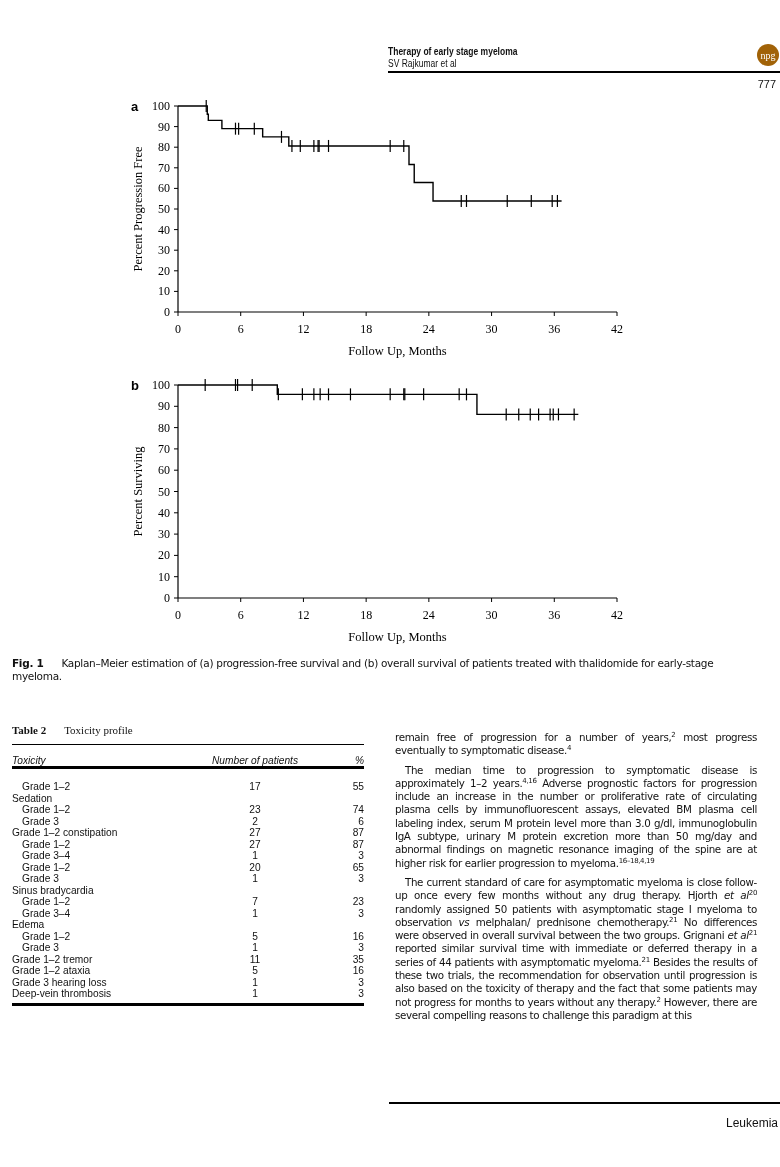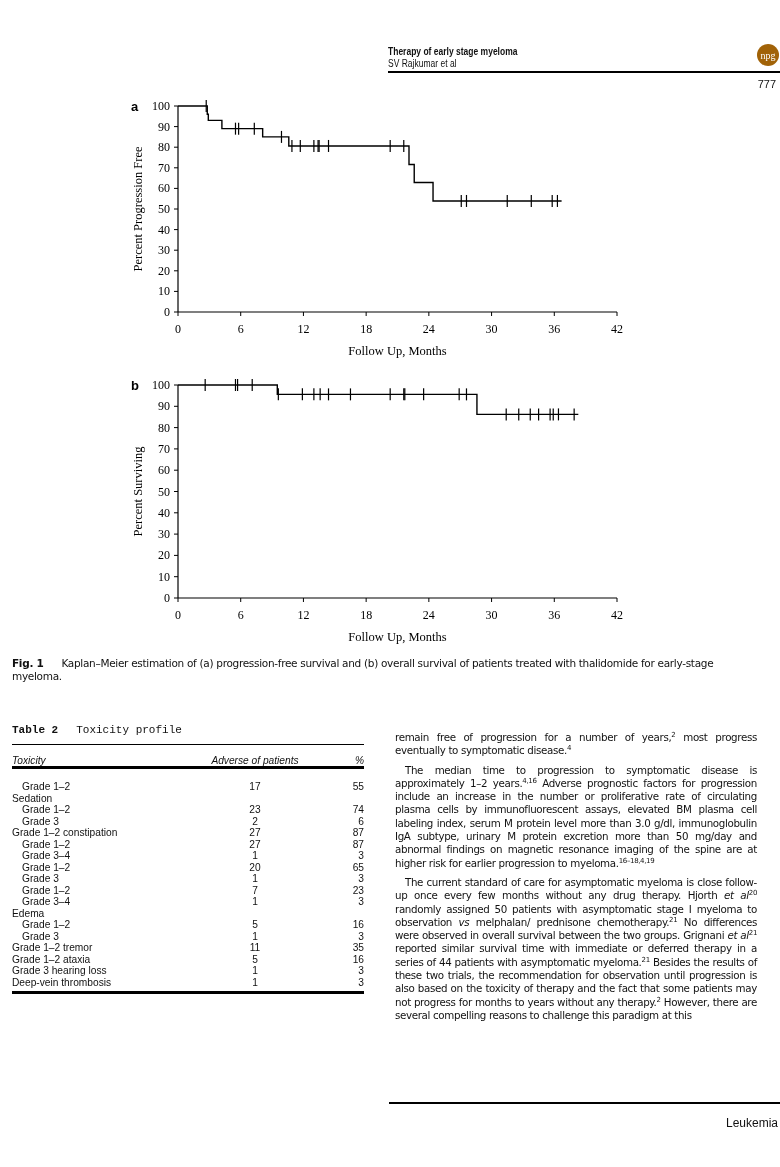--- a/index.html
+++ b/index.html
@@ -7,21 +7,21 @@
   .abs { position:absolute; }
   .hdr-title { left:388px; top:46px; font-size:10px; font-weight:bold; font-family:"Liberation Sans Narrow","Liberation Sans", sans-serif; transform:scaleX(0.85); transform-origin:left; }
   .hdr-author { left:388px; top:58px; font-size:10px; transform:scaleX(0.85); transform-origin:left; }
   .hdr-rule { left:388px; top:71px; width:392px; height:2px; background:#000; }
   .page-num { right:4px; top:78px; font-size:11px; }
   .logo { left:757px; top:44px; width:22px; height:22px; border-radius:50%; background:#a16207; color:#fff; font-size:10px; font-family:"Liberation Serif", serif; display:flex; align-items:center; justify-content:center; }
   svg text { font-family:"Liberation Serif", serif; }
   .caption { left:12px; top:657px; width:752px; font-size:10.5px; line-height:13px; font-family:"DejaVu Sans", sans-serif; letter-spacing:-0.3px; }
   .caption b { font-weight:bold; margin-right:18px; }
   .table-wrap { left:12px; top:724px; width:352px; font-size:10.2px; }
-  .tbl-title { font-size:11px; font-family:Liberation Mono, monospace; margin-bottom:6px; height:14px; }
+  .tbl-title { font-size:11px; font-family:Liberation Serif, serif; margin-bottom:6px; height:14px; }
   .tbl-title b { margin-right:18px; }
   .rule-thin { height:1px; background:#000; }
   .rule-thick { height:3px; background:#000; }
   .th { display:flex; font-style:italic; height:17px; align-items:flex-end; margin-top:4px; }
   .row { display:flex; height:11.5px; line-height:11.5px; }
   .c1 { width:178px; }
   .c2 { width:130px; text-align:center; }
   .c3 { flex:1; text-align:right; }
   .indent { padding-left:10px; box-sizing:border-box; }
   .body-text { left:389px; top:725px; width:374px; font-family:"DejaVu Sans", sans-serif; font-size:10.3px; line-height:13.3px; text-align:justify; letter-spacing:-0.35px; }
@@ -182,21 +182,21 @@
   <b>Fig. 1</b><span>Kaplan–Meier estimation of (a) progression-free survival and (b) overall survival of patients treated with thalidomide for early-stage myeloma.</span>
 </div>
 
 <div class="abs table-wrap">
   <div class="tbl-title">
     <b>Table 2</b><span>Toxicity profile</span>
   </div>
   <div class="rule-thin"></div>
   <div class="th">
     <div class="c1">Toxicity</div>
-    <div class="c2">Adverse of patients</div>
+    <div class="c2">Number of patients</div>
     <div class="c3">%</div>
   </div>
   <div class="rule-thick"></div>
   <div id="tbody" style="margin-top:12px">
       <div class="row">
         <div class="c1 indent">Grade 1–2</div>
         <div class="c2">17</div>
         <div class="c3">55</div>
       </div>
       <div class="row">
@@ -231,20 +231,25 @@
       </div>
       <div class="row">
         <div class="c1 indent">Grade 1–2</div>
         <div class="c2">20</div>
         <div class="c3">65</div>
       </div>
       <div class="row">
         <div class="c1 indent">Grade 3</div>
         <div class="c2">1</div>
         <div class="c3">3</div>
+      </div>
+      <div class="row">
+        <div class="c1">Sinus bradycardia</div>
+        <div class="c2"></div>
+        <div class="c3"></div>
       </div>
       <div class="row">
         <div class="c1 indent">Grade 1–2</div>
         <div class="c2">7</div>
         <div class="c3">23</div>
       </div>
       <div class="row">
         <div class="c1 indent">Grade 3–4</div>
         <div class="c2">1</div>
         <div class="c3">3</div>

